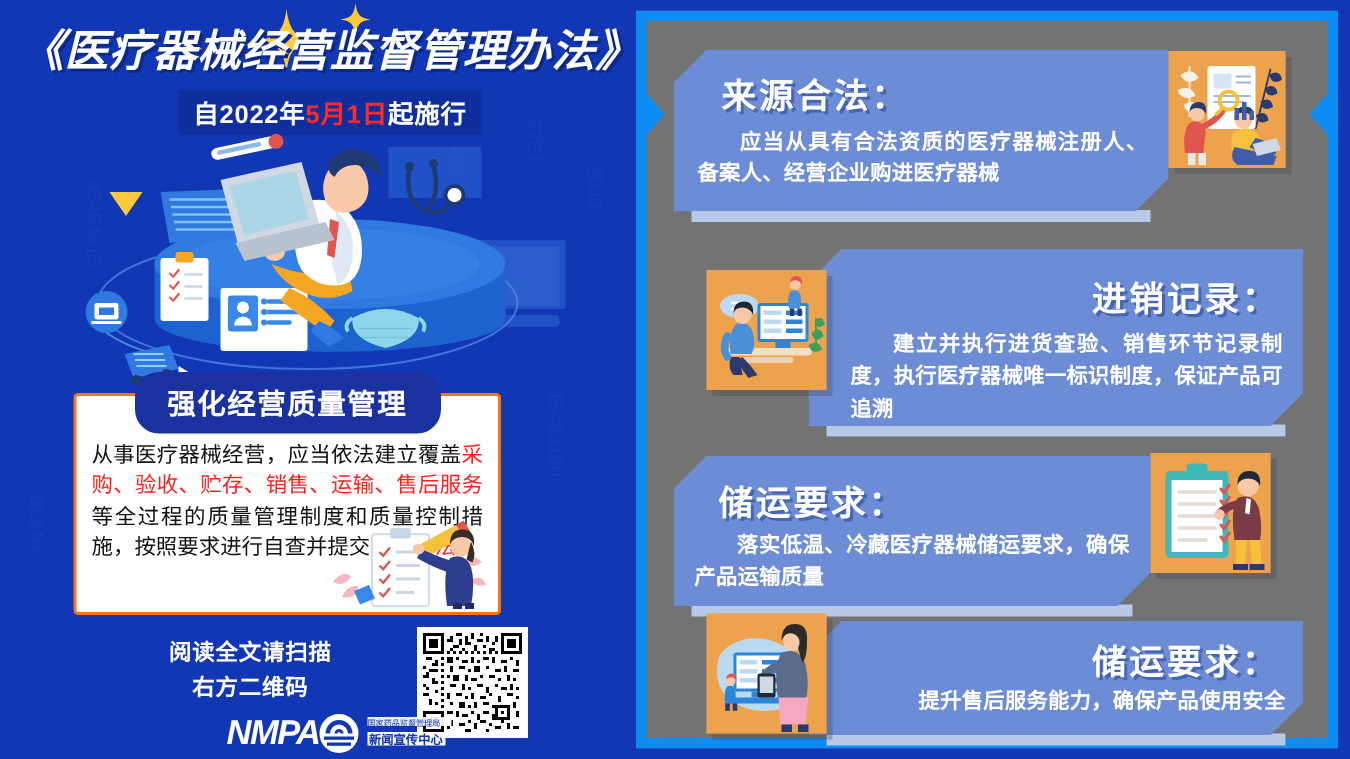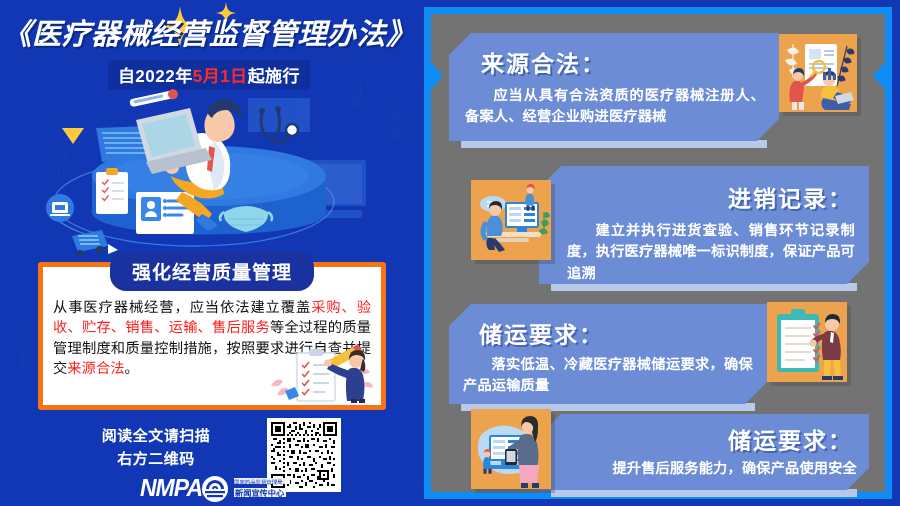--- a/index.html
+++ b/index.html
@@ -13,21 +13,21 @@
 
   .poster { position: absolute; inset: 0; width: 900px; height: 506px; overflow: hidden; }
 
   
   .bg-texture {
     position: absolute; inset: 0;
     opacity: .20; pointer-events: none;
   }
 
   
-  .left-col { position: absolute; left: 0; top: 0; width: 418px; height: 506px; padding-left: 40px; }
+  .left-col { position: absolute; left: 11px; top: 0; width: 418px; height: 506px; padding-left: 40px; }
 
   .title-wrap { position: absolute; left: 0; top: 10px; width: 418px; text-align: center; }
   .main-title {
     font-size: 29px; font-weight: bold; color: #ffffff;
     font-style: italic; letter-spacing: .5px;
     text-shadow: 2px 2px 0 #0b2a87;
     white-space: nowrap;
   }
   .subtitle-bar {
     display: inline-block; margin-top: 8px;
@@ -38,23 +38,23 @@
   }
   .subtitle-bar .red { color: #ff2b2b; }
 
   .star { position: absolute; pointer-events: none; }
 
   
   .hero { position: absolute; left: 26px; top: 84px; width: 372px; height: 172px; }
 
   
   .quality-card {
-    position: absolute; left: 38px; top: 262px; width: 348px; height: 148px;
+    position: absolute; left: 38px; top: 262px; width: 285px; height: 148px;
     background: #ffffff;
-    border: 5px solid #f97316;
+    border: 2px solid #f97316;
     border-radius: 3px;
   }
   .quality-badge {
     position: absolute; left: 50%; transform: translateX(-50%);
     top: -16px;
     background: #1a32a0;
     color: #fff; font-size: 19px; font-weight: bold;
     padding: 4px 20px 5px; border-radius: 16px;
     white-space: nowrap; letter-spacing: 1px;
     border: 2px solid #1a32a0;

